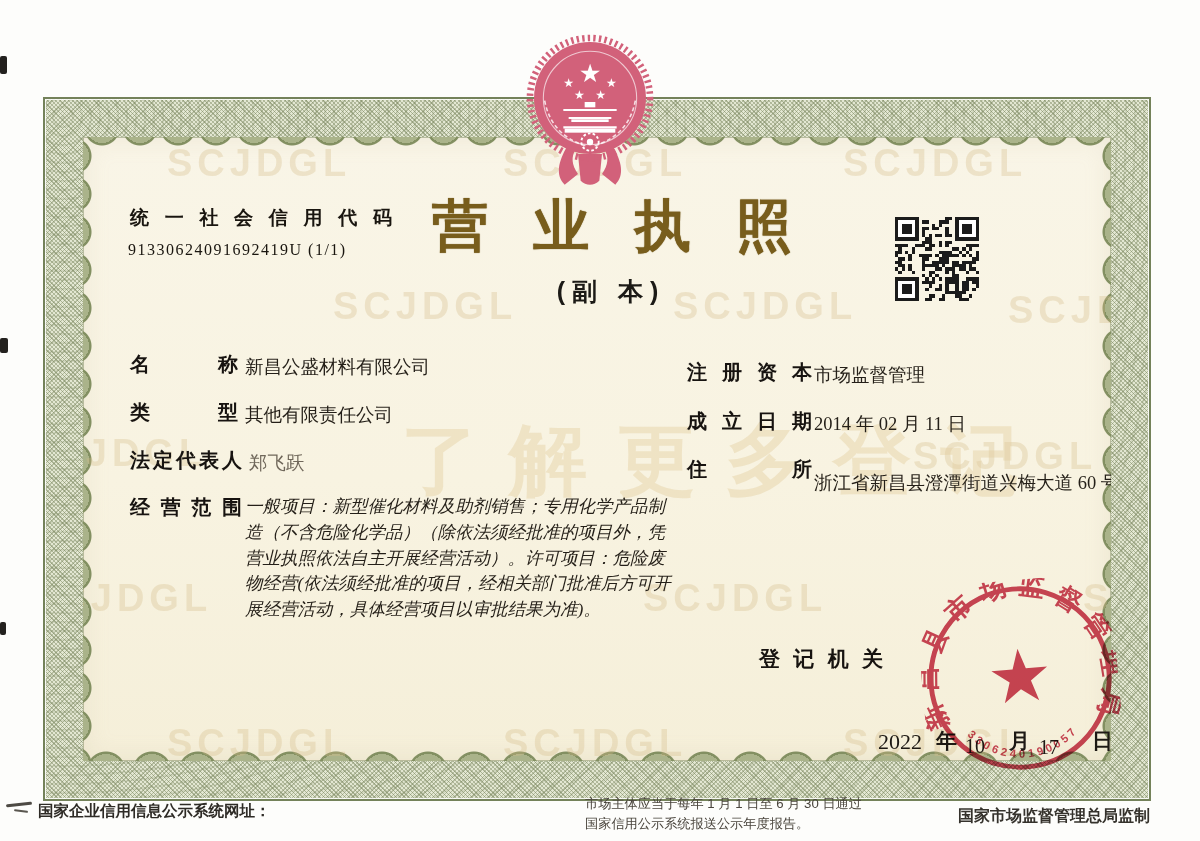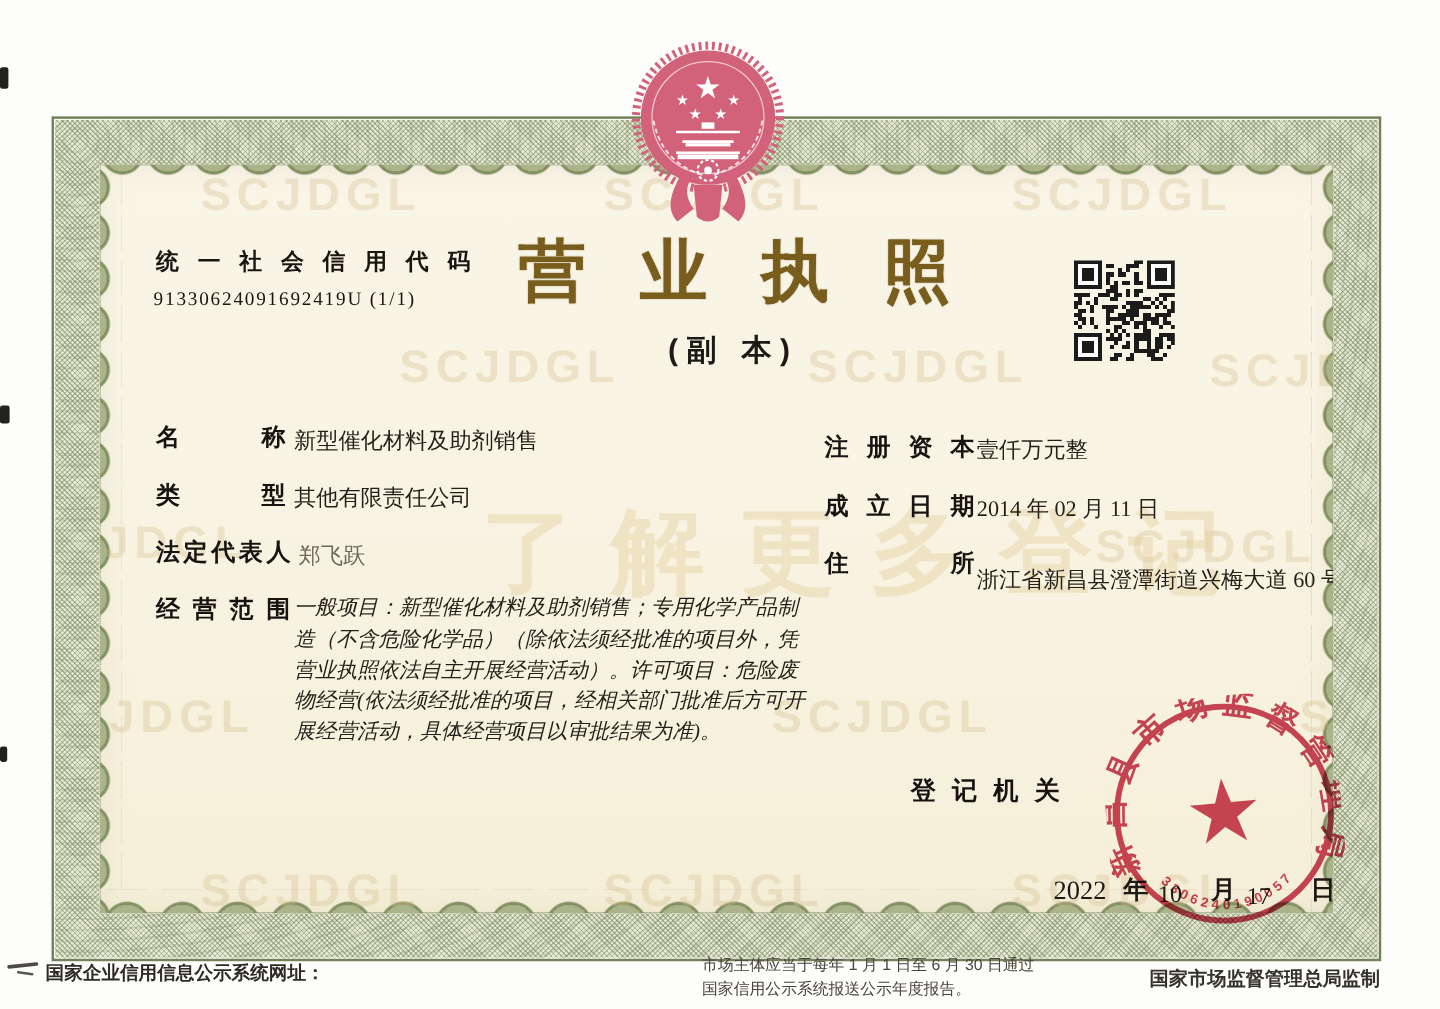--- a/index.html
+++ b/index.html
@@ -345,21 +345,21 @@
           <rect x="14" y="24" width="1" height="1"></rect>
           <rect x="19" y="24" width="1" height="1"></rect>
           <rect x="20" y="24" width="1" height="1"></rect>
           <rect x="21" y="24" width="1" height="1"></rect>
         </svg>
 
       <div class="lbl dist" style="left:47px;top:214px;width:108px">
           <span>名</span>
           <span>称</span>
         </div>
-      <div class="val" style="left:162px;top:217px">新型催化材料及助剂销售</div>
+      <div class="val" style="left:162px;top:217px">新昌公盛材料有限公司</div>
 
       <div class="lbl dist" style="left:47px;top:262px;width:108px">
           <span>类</span>
           <span>型</span>
         </div>
       <div class="val" style="left:162px;top:265px">其他有限责任公司</div>
 
       <div class="lbl dist" style="left:47px;top:310px;width:112px">
           <span>法</span>
           <span>定</span>
@@ -376,21 +376,21 @@
           <span>围</span>
         </div>
       <div class="scope-val">一般项目：新型催化材料及助剂销售；专用化学产品制造（不含危险化学品）（除依法须经批准的项目外，凭营业执照依法自主开展经营活动）。许可项目：危险废物经营(依法须经批准的项目，经相关部门批准后方可开展经营活动，具体经营项目以审批结果为准)。</div>
 
       <div class="lbl dist" style="left:604px;top:222px;width:125px">
           <span>注</span>
           <span>册</span>
           <span>资</span>
           <span>本</span>
         </div>
-      <div class="val" style="left:731px;top:225px">壹仟万元整</div>
+      <div class="val" style="left:731px;top:225px">市场监督管理</div>
 
       <div class="lbl dist" style="left:604px;top:271px;width:125px">
           <span>成</span>
           <span>立</span>
           <span>日</span>
           <span>期</span>
         </div>
       <div class="val" style="left:731px;top:274px">2014 年 02 月 11 日</div>
 
       <div class="lbl dist" style="left:604px;top:319px;width:125px">

